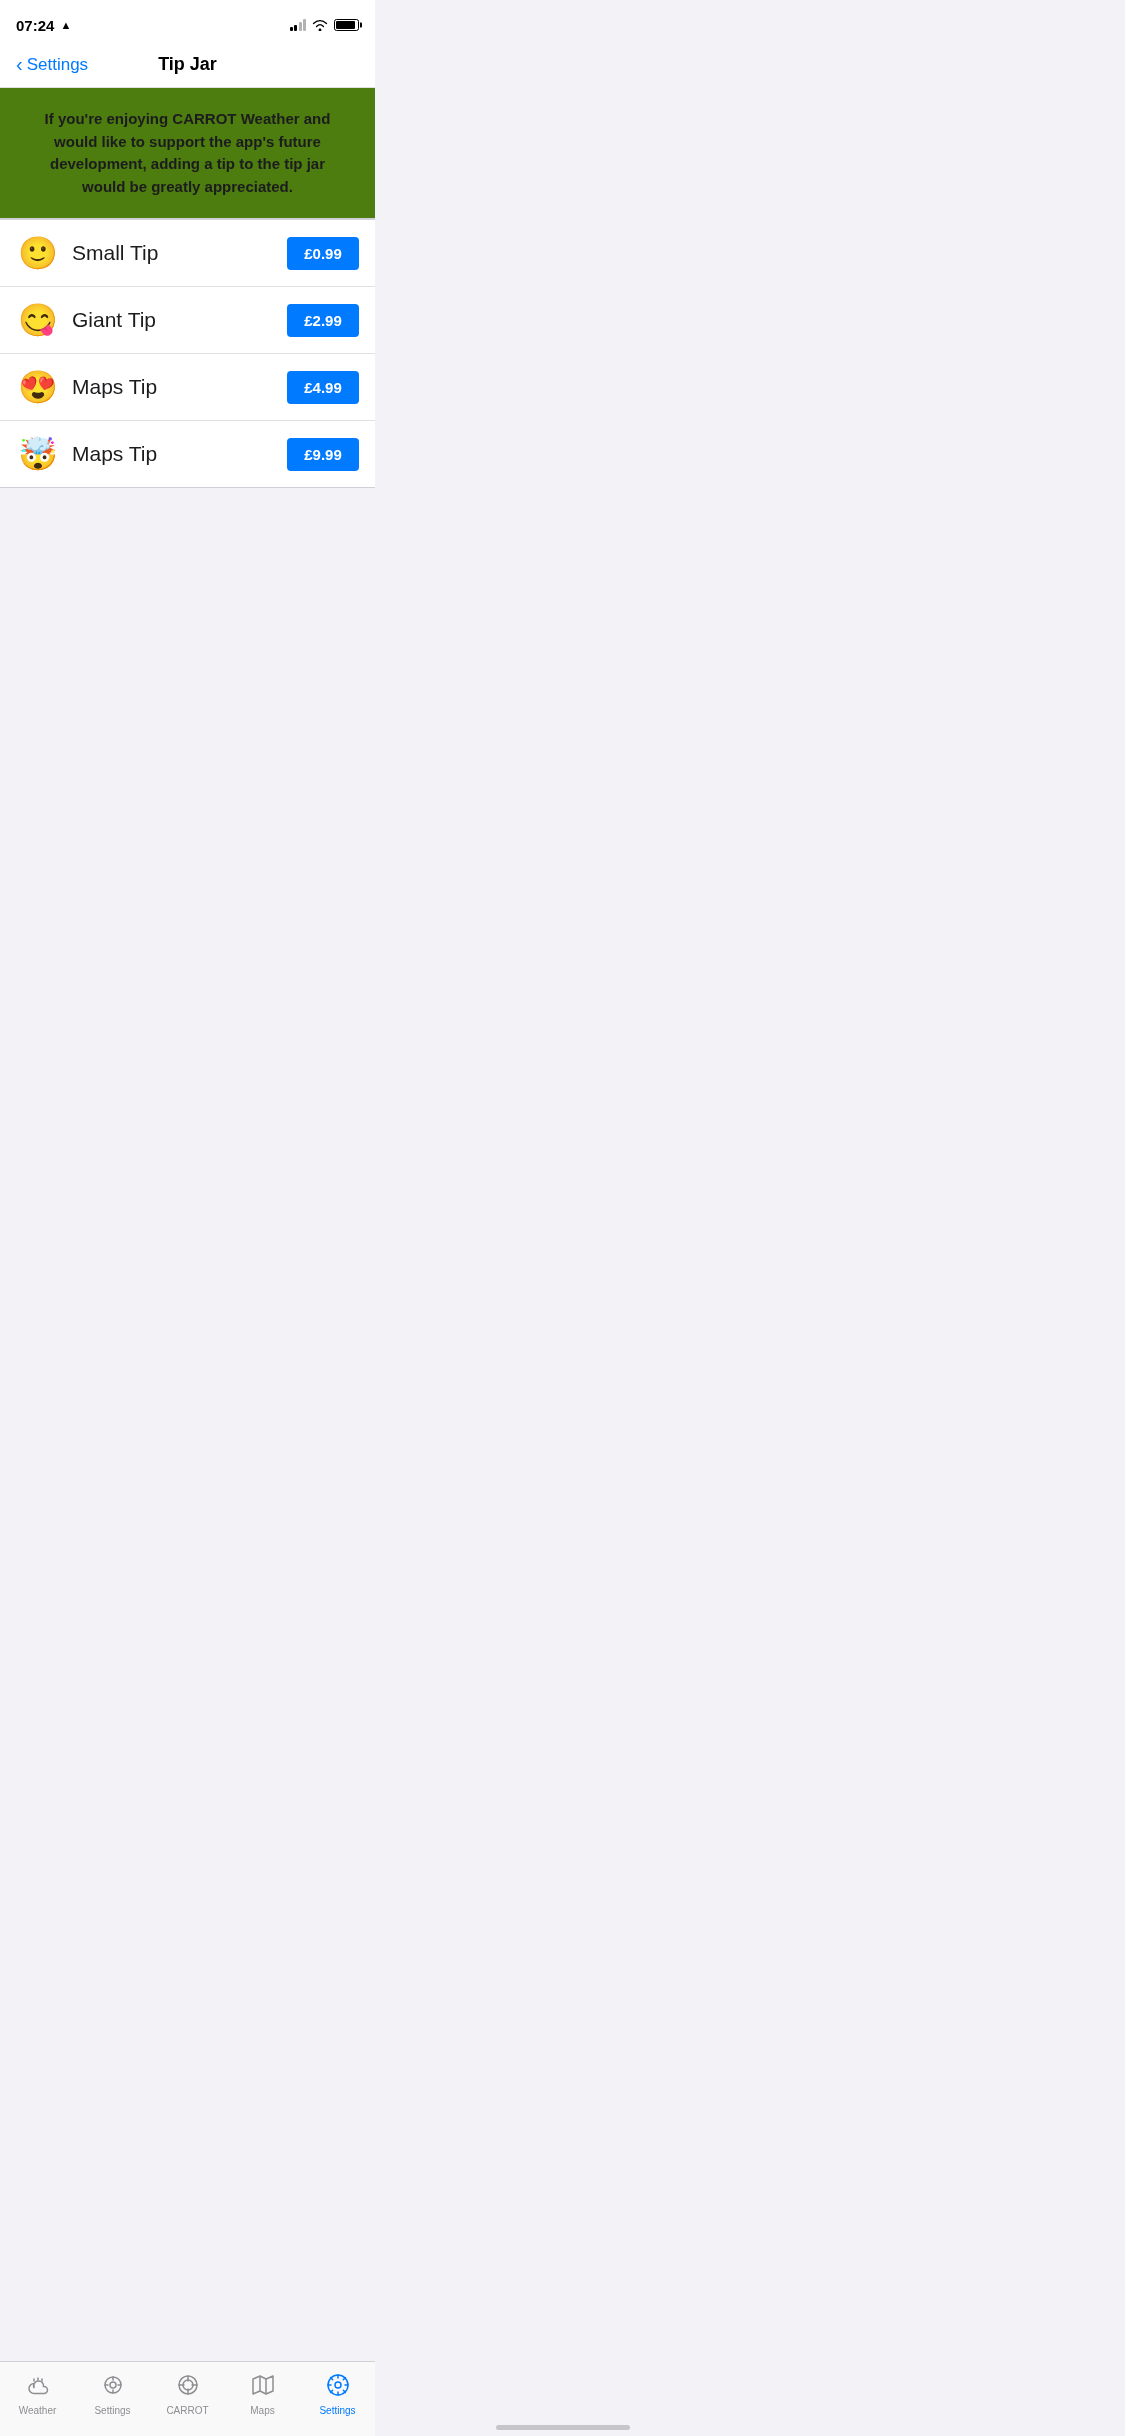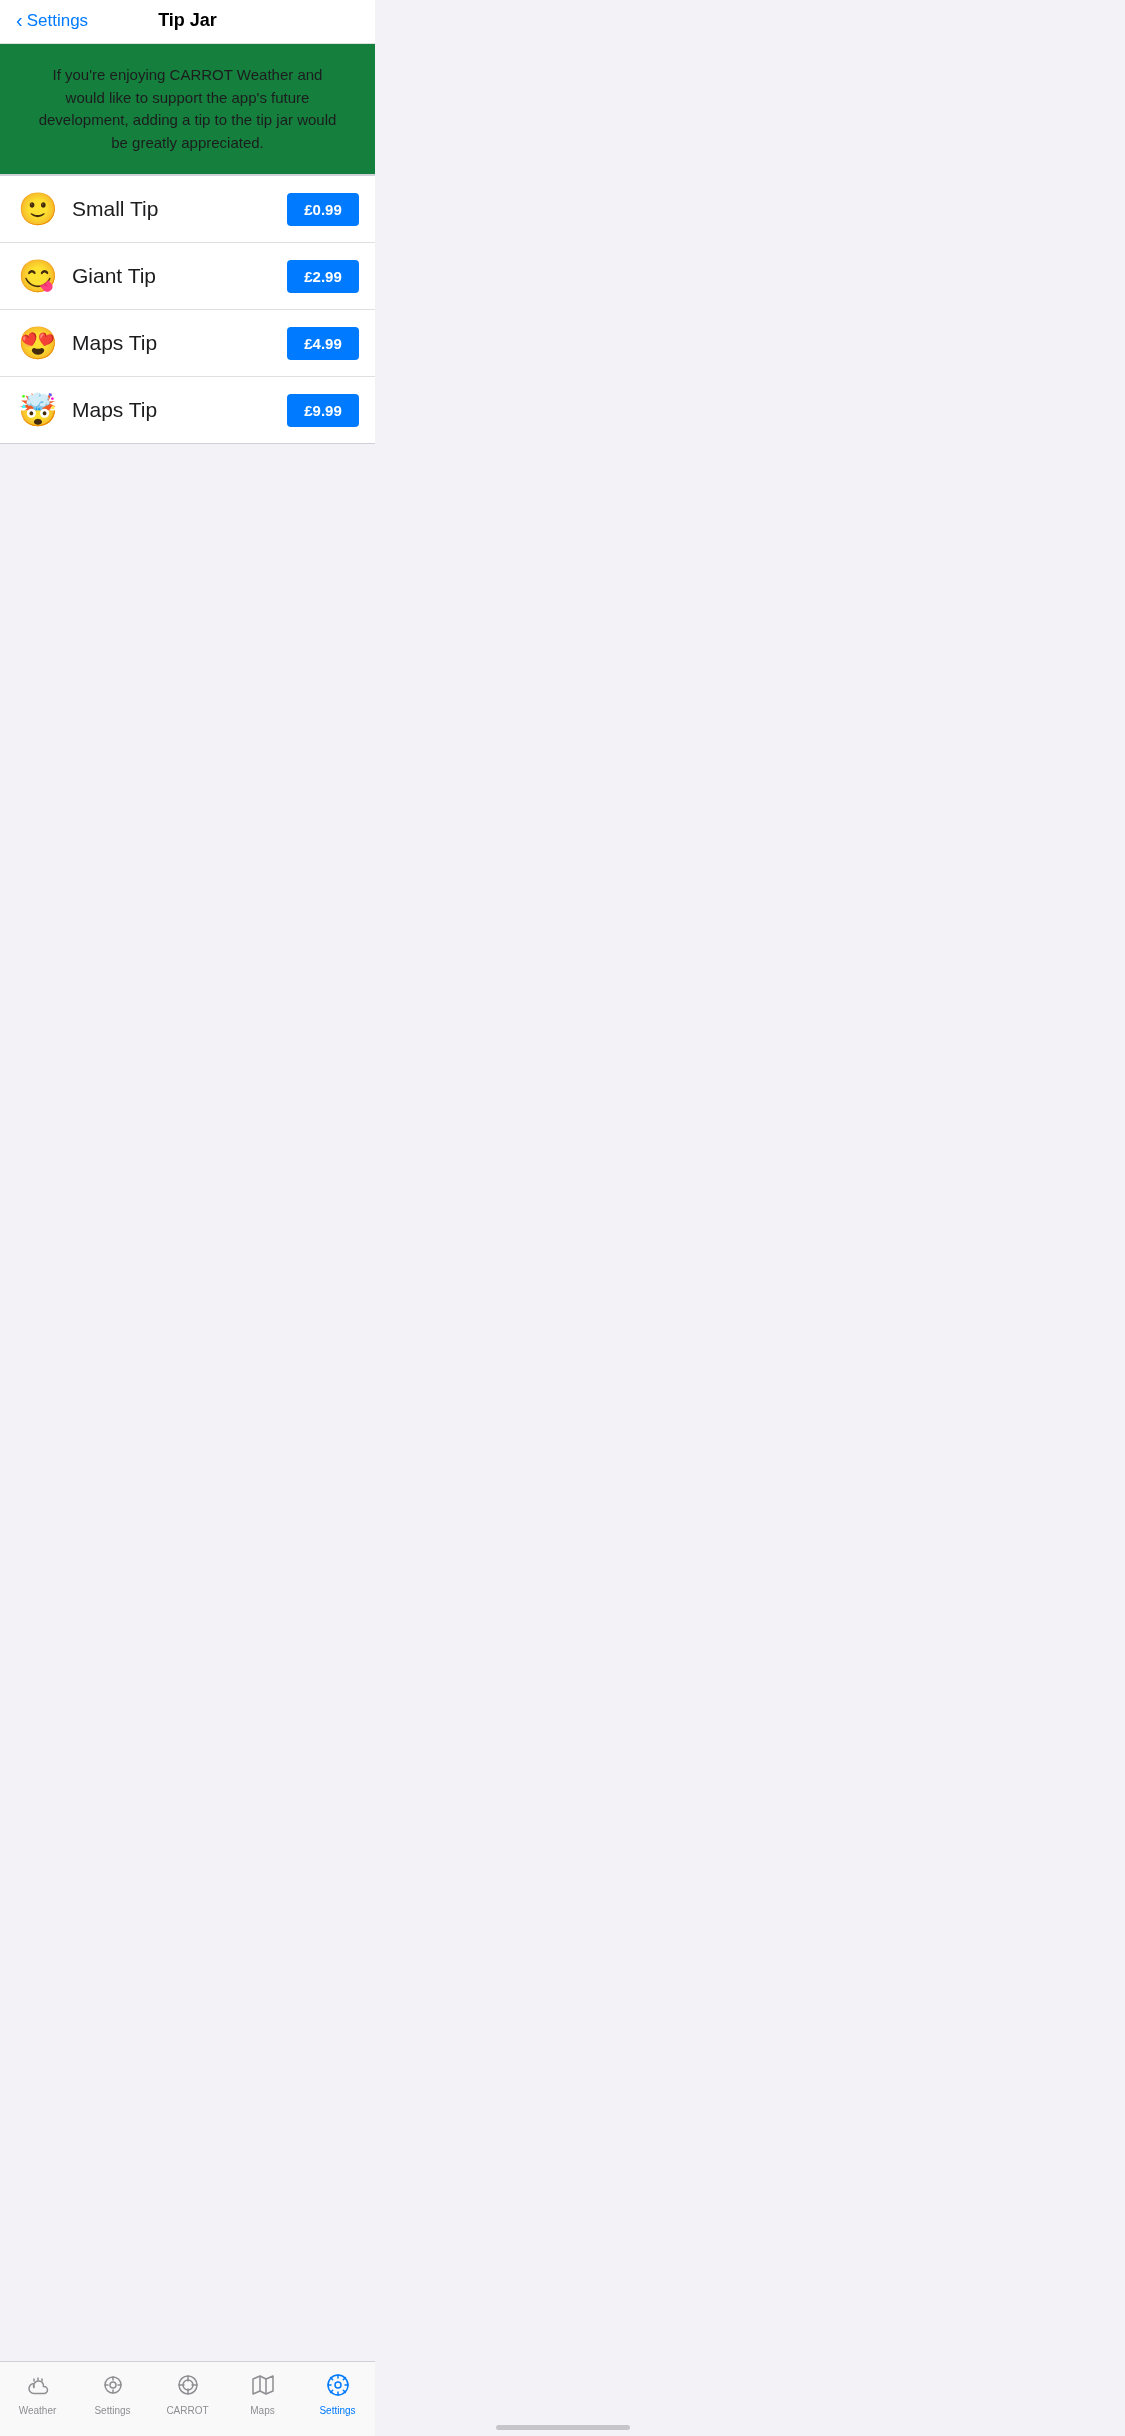--- a/index.html
+++ b/index.html
@@ -125,24 +125,25 @@
     }
 
     .nav-title {
       font-size: 18px;
       font-weight: 600;
       color: #000;
     }
 
     
     .info-banner {
-      background: #15803d;
+      background: #4d7c0f;
       padding: 20px 38px;
       text-align: center;
       border-bottom: 1px solid #d0d0d8;
+      font-weight: bold;
     }
 
     .info-banner-text {
       font-size: 15px;
       line-height: 1.5;
       color: #1c1c1e;
     }
 
     
     .tips-list {
@@ -260,20 +261,42 @@
       display: flex;
       flex-direction: column;
       min-height: 812px;
     }
   </style>
 </head>
 <body>
 
 <div class="page-wrapper">
 
+  <div class="status-bar">
+    <div class="status-time">
+      <span>07:24</span>
+      <span style="font-size:11px; margin-left:2px;">▲</span>
+    </div>
+    <div class="status-icons">
+      <div class="signal-bars">
+        <div class="signal-bar"></div>
+        <div class="signal-bar"></div>
+        <div class="signal-bar"></div>
+        <div class="signal-bar"></div>
+      </div>
+      <svg class="wifi-icon" viewBox="0 0 16 12" fill="none">
+        <path d="M8 9.5C8.83 9.5 9.5 10.17 9.5 11S8.83 12.5 8 12.5 6.5 11.83 6.5 11 7.17 9.5 8 9.5z" fill="#000"></path>
+        <path d="M4.5 7.5C5.7 6.3 7.26 5.6 8 5.6c.74 0 2.3.7 3.5 1.9" stroke="#000" stroke-width="1.3" stroke-linecap="round" fill="none"></path>
+        <path d="M1.5 4.5C3.3 2.7 5.55 1.6 8 1.6c2.45 0 4.7 1.1 6.5 2.9" stroke="#000" stroke-width="1.3" stroke-linecap="round" fill="none"></path>
+      </svg>
+      <div class="battery-icon">
+        <div class="battery-fill"></div>
+      </div>
+    </div>
+  </div>
 
   <div class="nav-bar">
     <div class="nav-back">
       <span class="nav-back-chevron">‹</span>
       <span>Settings</span>
     </div>
     <span class="nav-title">Tip Jar</span>
   </div>
 
   <div class="info-banner">

